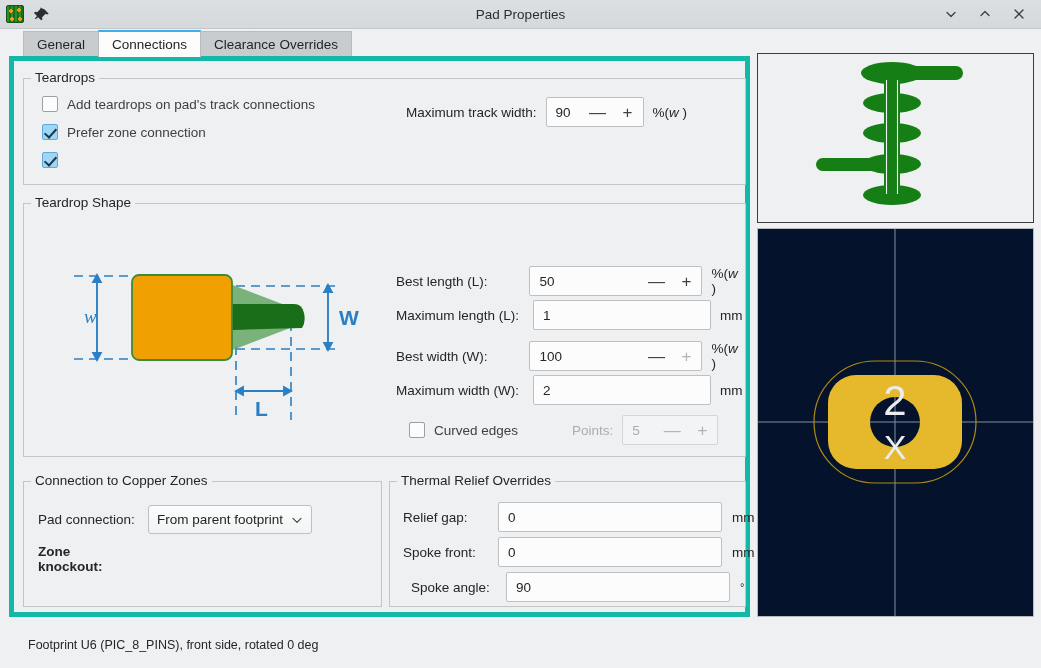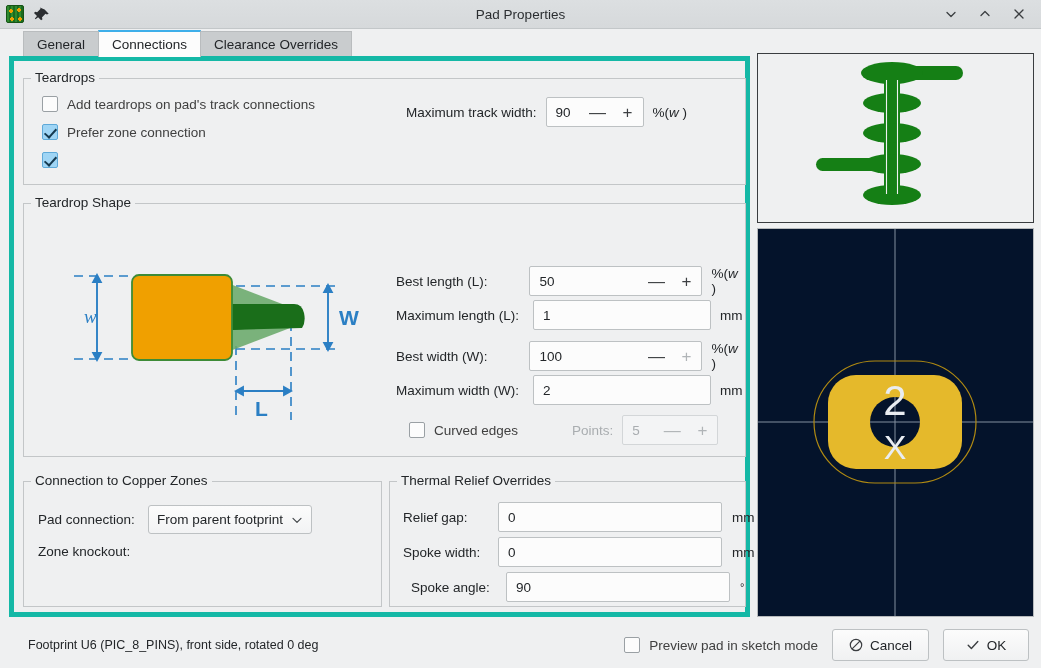--- a/index.html
+++ b/index.html
@@ -338,38 +338,38 @@
     <div style="position:absolute; left:14px; top:23px; display:flex; align-items:center; gap:10px;">
       <span class="lbl" style="width:100px;">Pad connection:</span>
       <div class="combo" style="width:164px;">
         <span class="ctext">From parent footprint</span>
         <svg class="chev" viewBox="0 0 12 12">
             <path d="M2 4.3 L6 8.3 L10 4.3" fill="none" stroke="#44484b" stroke-width="1.2" stroke-linecap="round" stroke-linejoin="round"></path>
           </svg>
       </div>
     </div>
 
-    <div style="position:absolute; left:14px; top:62px; display:flex; align-items:center; gap:10px;">
+    <div style="position:absolute; left:14px; top:62px; display:flex; align-items:center; gap:10px;font-weight:bold;">
       <span class="lbl" style="width:100px;">Zone knockout:</span>
     </div>
   </div>
 
   <div class="group" style="left:375px; top:420px; width:357px; height:126px;">
     <div class="legend">Thermal Relief Overrides</div>
 
     <div style="position:absolute; left:13px; top:20px; display:flex; align-items:center; gap:10px;">
       <span class="lbl" style="width:85px;">Relief gap:</span>
       <div class="field" style="width:224px;">
         <span class="val">0</span>
       </div>
       <span class="unit">mm</span>
     </div>
 
     <div style="position:absolute; left:13px; top:55px; display:flex; align-items:center; gap:10px;">
-      <span class="lbl" style="width:85px;">Spoke width:</span>
+      <span class="lbl" style="width:85px;">Spoke front:</span>
       <div class="field" style="width:224px;">
         <span class="val">0</span>
       </div>
       <span class="unit">mm</span>
     </div>
 
     <div style="position:absolute; left:13px; top:90px; display:flex; align-items:center; gap:10px;margin-left:8px;">
       <span class="lbl" style="width:85px;">Spoke angle:</span>
       <div class="field" style="width:224px;">
         <span class="val">90</span>
@@ -425,32 +425,13 @@
       <line x1="112" y1="193" x2="162" y2="193"></line>
     </g>
 
     <text x="137" y="186" text-anchor="middle" font-family="Liberation Sans, sans-serif" font-size="42" fill="#e9edf2">2</text>
     <text x="137" y="230" text-anchor="middle" font-family="Liberation Sans, sans-serif" font-size="34" fill="#e9edf2">X</text>
   </svg>
 </div>
 
 <div class="footer">
   <span class="status">Footprint U6 (PIC_8_PINS), front side, rotated 0 deg</span>
-  <div class="footer-right">
-    <div class="cb-row">
-      <div class="cbox"></div>
-      <span class="cb-label">Preview pad in sketch mode</span>
-    </div>
-    <div class="dlgbtn">
-      <svg width="14" height="14" viewBox="0 0 14 14">
-        <circle cx="7" cy="7" r="5.7" fill="none" stroke="#3b3e41" stroke-width="1.2"></circle>
-        <line x1="3.1" y1="10.9" x2="10.9" y2="3.1" stroke="#3b3e41" stroke-width="1.2"></line>
-      </svg>
-      <span>Cancel</span>
-    </div>
-    <div class="dlgbtn">
-      <svg width="14" height="14" viewBox="0 0 14 14">
-        <path d="M2.2 7.2 L5.4 10.4 L11.8 3.6" fill="none" stroke="#3b3e41" stroke-width="1.4" stroke-linecap="round" stroke-linejoin="round"></path>
-      </svg>
-      <span>OK</span>
-    </div>
-  </div>
 </div>
 
 </body></html>

